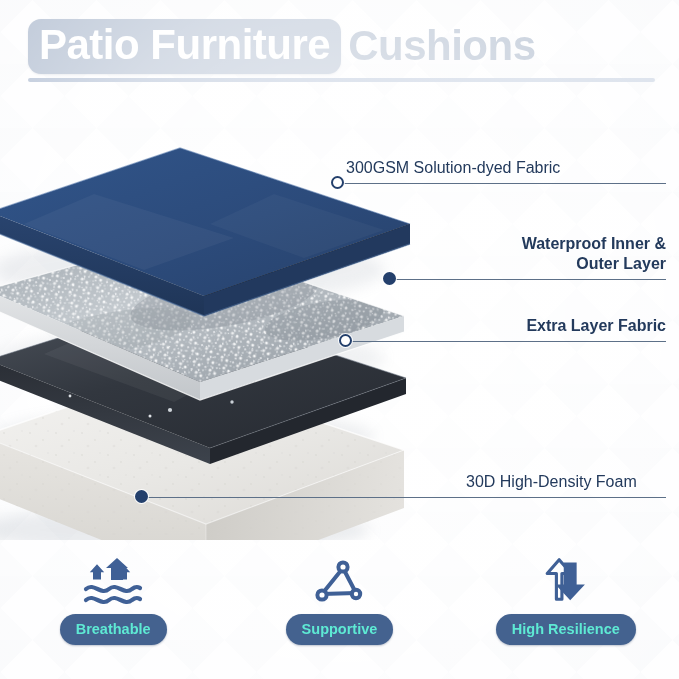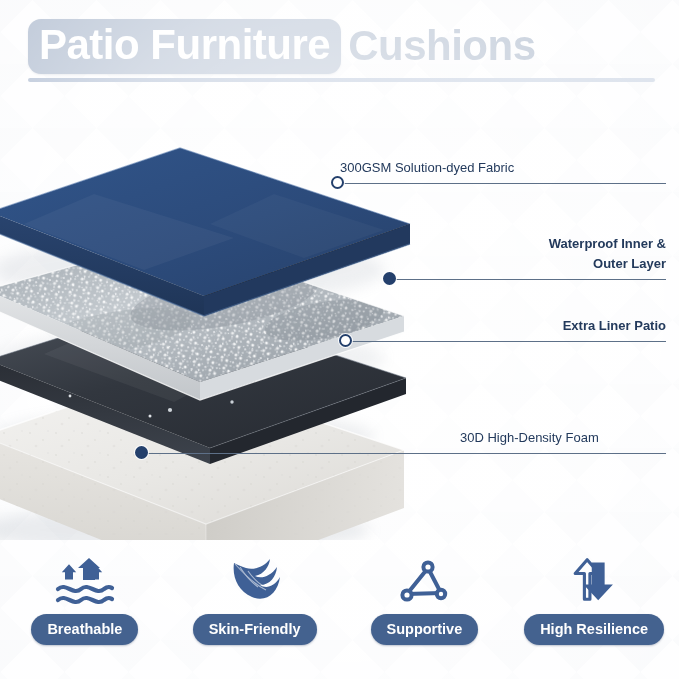--- a/index.html
+++ b/index.html
@@ -52,24 +52,24 @@
   }
 
   
   #product{position:absolute;left:-26px;top:120px;width:470px;height:420px;}
   #product svg{display:block;}
 
   
   .callout{position:absolute;}
   .callout .label{
     color:#233a5c;
-    font-size:13px;
+    font-size:16px;
     line-height:20px;
     white-space:pre-line;
-    position:absolute;bottom:6px;
+    position:absolute;bottom:6px;margin-left:6px;
   }
   .callout .label.right{right:0;text-align:right;font-weight:bold;}
   .callout .label.left{left:0;text-align:left;}
   .callout .rule{
     position:absolute;left:0;bottom:0;height:1px;width:100%;
     background:#5d7088;
   }
   .callout .dot{
     position:absolute;bottom:-4.5px;left:-9px;
     width:9px;height:9px;border-radius:50%;
@@ -82,21 +82,21 @@
   #features{
     position:absolute;left:0;top:556px;width:679px;height:110px;
     display:flex;align-items:flex-start;justify-content:space-around;
   }
   .feature{
     width:150px;display:flex;flex-direction:column;align-items:center;
   }
   .feature .ficon{height:52px;display:flex;align-items:center;justify-content:center;}
   .feature .pill{
     margin-top:6px;
-    background:#44628f;color:#ffffff;
+    background:#44628f;color:#5eead4;
     font-size:14.5px;font-weight:bold;
     padding:7px 16px 8px 16px;
     border-radius:16px;
     white-space:nowrap;
     box-shadow:0 1px 2px rgba(30,50,90,.28);
   }
 </style>
 </head>
 <body>
 
@@ -262,26 +262,26 @@
   </div>
 
   <div class="callout" style="left:392px;top:236px;width:274px;height:44px;">
     <div class="label right">Waterproof Inner  &amp;
 Outer Layer</div>
     <div class="rule"></div>
     <div class="dot solid"></div>
   </div>
 
   <div class="callout" style="left:348px;top:318px;width:318px;height:24px;">
-    <div class="label right">Extra Liner Patio</div>
+    <div class="label right">Extra Layer Fabric</div>
     <div class="rule"></div>
     <div class="dot"></div>
   </div>
 
-  <div class="callout" style="left:144px;top:430px;width:522px;height:24px;">
+  <div class="callout" style="left:144px;top:474px;width:522px;height:24px;">
     <div class="label" style="left:316px;">30D High-Density Foam</div>
     <div class="rule"></div>
     <div class="dot solid"></div>
   </div>
 
   <div id="features">
 
     <div class="feature">
       <div class="ficon">
         <svg width="64" height="50" viewBox="0 0 64 50">
@@ -292,36 +292,20 @@
           </g>
           <g fill="none" stroke="#3f6096" stroke-width="4.2" stroke-linecap="round">
             <path d="M5 32 C 13 25, 20 39, 28 32 C 36 25, 43 39, 51 32 C 55 29, 57 30, 59 31"></path>
             <path d="M5 43 C 13 36, 20 50, 28 43 C 36 36, 43 50, 51 43 C 55 40, 57 41, 59 42"></path>
           </g>
         </svg>
       </div>
       <div class="pill">Breathable</div>
     </div>
 
-    <div class="feature">
-      <div class="ficon">
-        <svg width="58" height="50" viewBox="0 0 58 50">
-          <path d="M8 6 C 6 20, 12 34, 26 40 C 40 46, 52 36, 54 20
-                   C 48 30, 40 32, 34 28 C 44 28, 50 20, 51 10
-                   C 44 20, 35 22, 29 19 C 38 17, 43 10, 44 2
-                   C 37 11, 27 13, 20 11 C 15 9.5, 11 7.5, 8 6 Z" fill="#3f6096"></path>
-          <g stroke="#ffffff" stroke-width="1.1" opacity=".55" fill="none">
-            <path d="M9 7 C 18 17, 28 27, 40 33"></path>
-            <path d="M14 10 C 19 18, 25 25, 32 30"></path>
-            <path d="M22 14 C 26 20, 31 25, 37 29"></path>
-          </g>
-        </svg>
-      </div>
-      <div class="pill">Skin-Friendly</div>
-    </div>
 
     <div class="feature">
       <div class="ficon">
         <svg width="54" height="50" viewBox="0 0 54 50">
           <g stroke="#3f6096" stroke-width="4" fill="none" stroke-linecap="round">
             <path d="M31 11 L10 37"></path>
             <path d="M31 11 L44 36"></path>
             <path d="M10 37 L44 36"></path>
           </g>
           <g fill="#ffffff" stroke="#3f6096" stroke-width="4">

